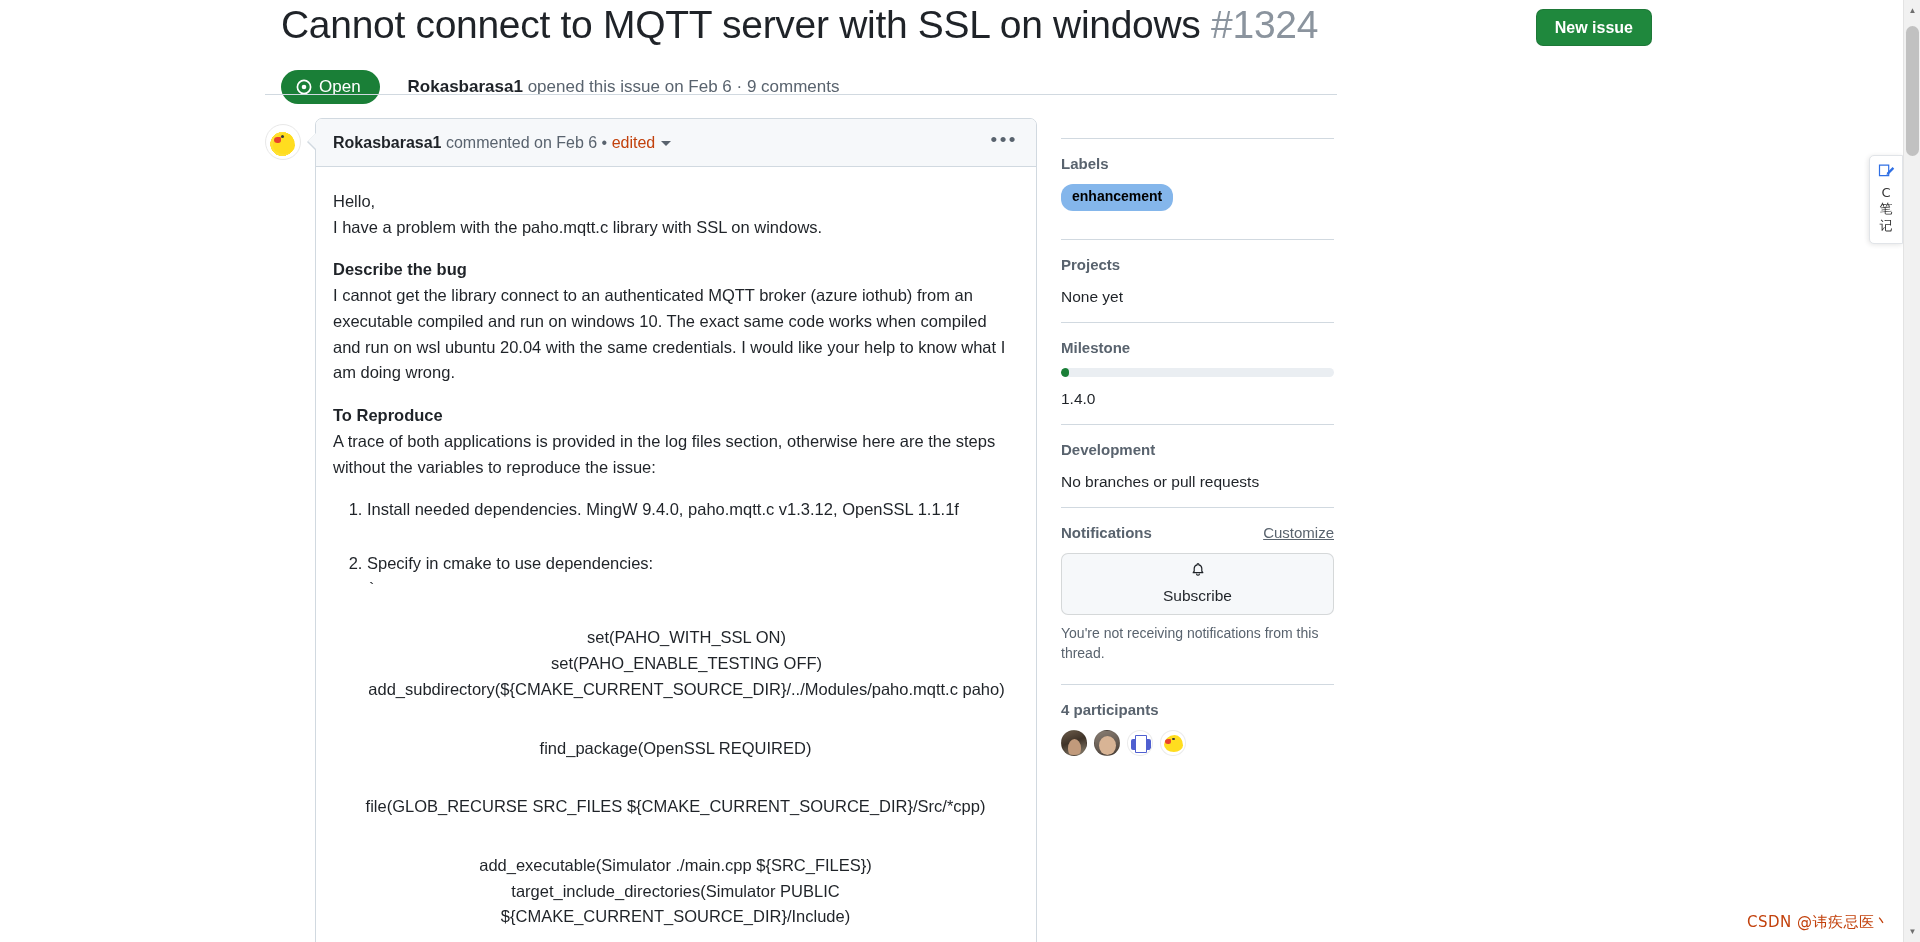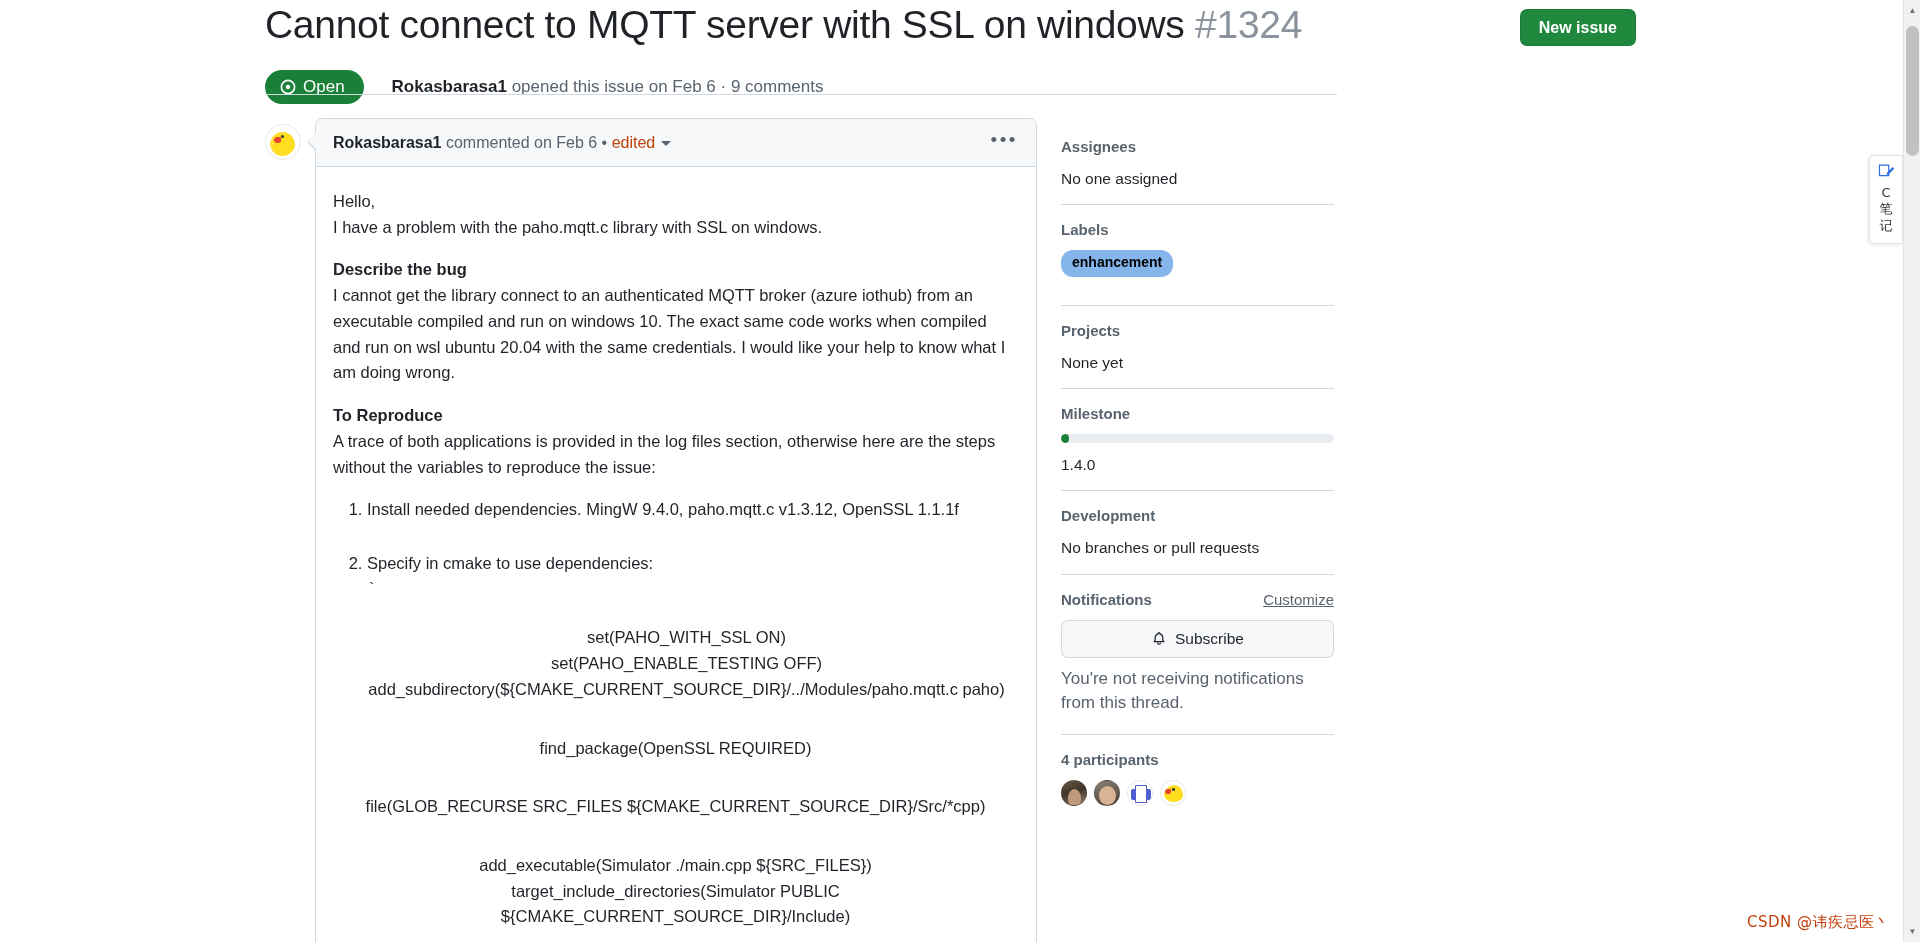--- a/index.html
+++ b/index.html
@@ -41,21 +41,21 @@
     display: flex; align-items: center; justify-content: center;
     font-size: 8px; color: #6e6e6e;
     line-height: 1;
   }
   .scroll-arrow.up { top: 2px; }
   .scroll-arrow.down { bottom: 2px; }
 
   
   .issue-header {
     position: absolute;
-    left: 265px;
+    left: 281px;
     top: 0px;
     width: 1371px;
   }
   .title-row {
     display: flex;
     align-items: flex-start;
     justify-content: space-between;
     padding-top: 3px;
   }
   .issue-title {
@@ -317,23 +317,24 @@
     gap: 8px;
     background: #f6f8fa;
     border: 1px solid rgba(27,31,36,0.15);
     border-radius: 7px;
     padding: 8px 10px;
     font-size: 15.5px;
     font-weight: 500;
     color: #1f2328;
     cursor: pointer;
     line-height: 1.3;
+    flex-direction: column;
   }
   .sub-note {
-    font-size: 17px;
+    font-size: 14px;
     color: #59636e;
     margin-top: 9px;
     line-height: 1.4;
   }
   .participants-row {
     display: flex;
     gap: 7px;
     margin-top: 10px;
   }
   .p-av {
@@ -488,26 +489,20 @@
 OpenSSL::SSL
 )</pre>
 
           </div>
         </div>
       </div>
     </div>
 
     <div class="col-side">
 
-      <div class="side-section">
-        <div class="side-head">
-            <span>Assignees</span>
-          </div>
-        <div class="side-value">No one assigned</div>
-      </div>
       <div class="side-sep"></div>
 
       <div class="side-section">
         <div class="side-head">
             <span>Labels</span>
           </div>
         <span class="label-chip">enhancement</span>
       </div>
       <div class="side-sep" style="margin-top:14px"></div>
 

